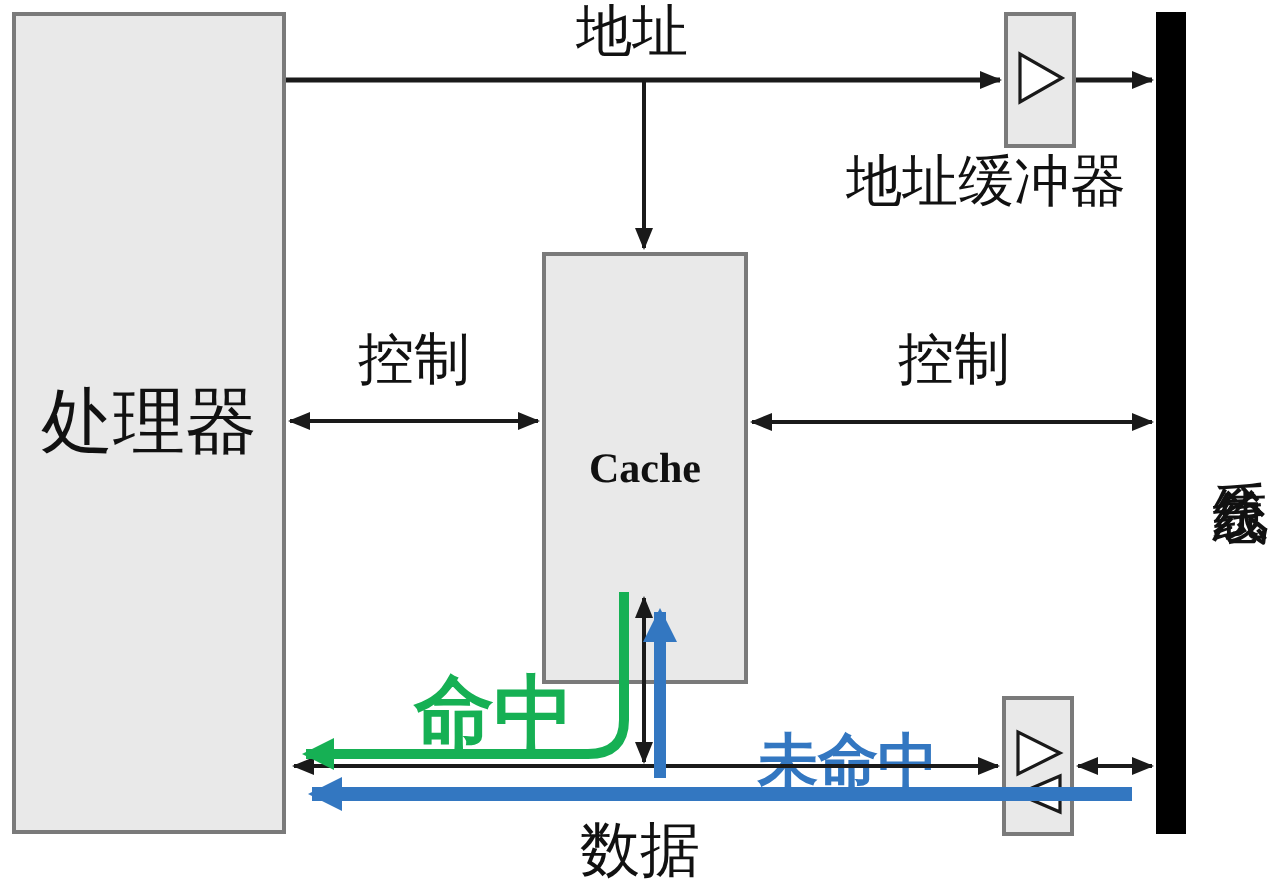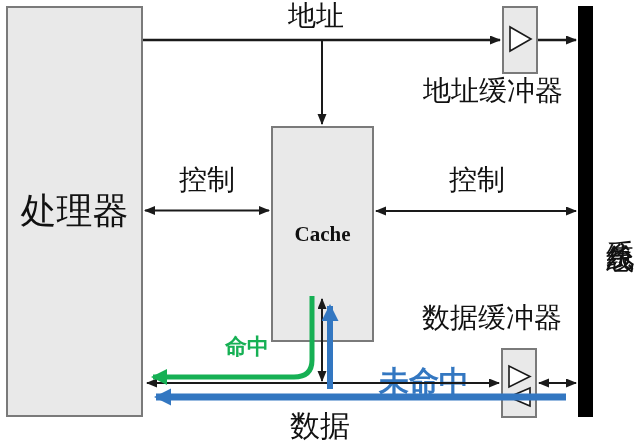--- a/index.html
+++ b/index.html
@@ -19,21 +19,21 @@
   .data-buf{left:501px;top:348px;width:36px;height:70px;}
   .bus-bar{position:absolute;left:578px;top:6px;width:15px;height:411px;
            background:var(--bus,#000);z-index:1;}
   .lbl{position:absolute;z-index:2;text-align:center;white-space:nowrap;line-height:1.1;}
   .lbl-address{left:266px;top:1px;width:100px;font-size:28px;}
   .lbl-addrbuf{left:423px;top:76px;width:140px;font-size:28px;}
   .lbl-ctl-left{left:157px;top:165px;width:100px;font-size:28px;}
   .lbl-ctl-right{left:427px;top:165px;width:100px;font-size:28px;}
   .lbl-databuf{left:422px;top:303px;width:140px;font-size:28px;}
   .lbl-data{left:270px;top:409px;width:100px;font-size:30px;}
-  .lbl-hit{left:197px;top:335px;width:100px;font-size:22px;font-weight:bold;color:var(--hit-green,#16b054);}
+  .lbl-hit{left:197px;top:335px;width:100px;font-size:40px;font-weight:bold;color:var(--hit-green,#16b054);}
   .lbl-miss{left:374px;top:345px;width:100px;font-size:30px;font-weight:bold;color:var(--miss-blue,#3377c1);margin-top:20px;}
   .lbl-sysbus{left:604px;top:156px;height:130px;font-size:28px;
               writing-mode:vertical-rl;text-orientation:upright;letter-spacing:2px;}
   .overlay{position:absolute;left:0;top:0;width:637px;height:441px;z-index:5;pointer-events:none;}
   .ln{stroke:var(--line,#1a1a1a);fill:none;}
   .ln-thick{stroke-width:2.6px;}
   .ln-norm{stroke-width:2px;}
   .hit-path{stroke:var(--hit-green,#16b054);stroke-width:5px;fill:none;}
   .miss-v{stroke:var(--miss-blue,#3377c1);stroke-width:6px;fill:none;}
   .miss-h{stroke:var(--miss-blue,#3377c1);stroke-width:7px;fill:none;}
@@ -69,21 +69,20 @@
     </svg>
   </div>
 
   <div class="bus-bar"></div>
   <div class="lbl lbl-sysbus">系统总线</div>
 
   <div class="lbl lbl-addrbuf">地址缓冲器</div>
   <div class="lbl lbl-address">地址</div>
   <div class="lbl lbl-ctl-left">控制</div>
   <div class="lbl lbl-ctl-right">控制</div>
-  <div class="lbl lbl-databuf">数据缓冲器</div>
   <div class="lbl lbl-data">数据</div>
   <div class="lbl lbl-hit">命中</div>
   <div class="lbl lbl-miss">未命中</div>
 
   <svg class="overlay" viewBox="0 0 637 441">
     <defs>
       <marker id="ab" markerUnits="userSpaceOnUse" markerWidth="13" markerHeight="11" refX="10" refY="4.5" orient="auto-start-reverse">
         <path class="mk-b" d="M0,0 L11,4.5 L0,9 Z"></path>
       </marker>
       <marker id="ag" markerUnits="userSpaceOnUse" markerWidth="20" markerHeight="18" refX="14" refY="8" orient="auto-start-reverse">

